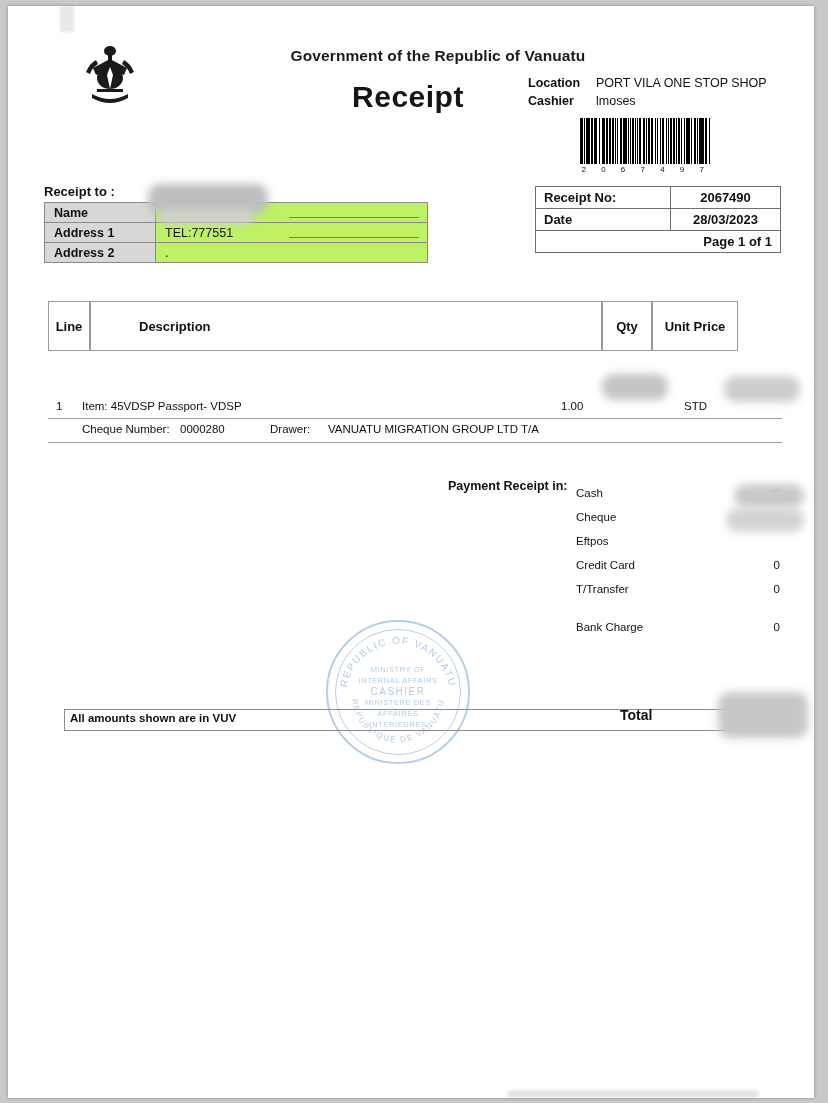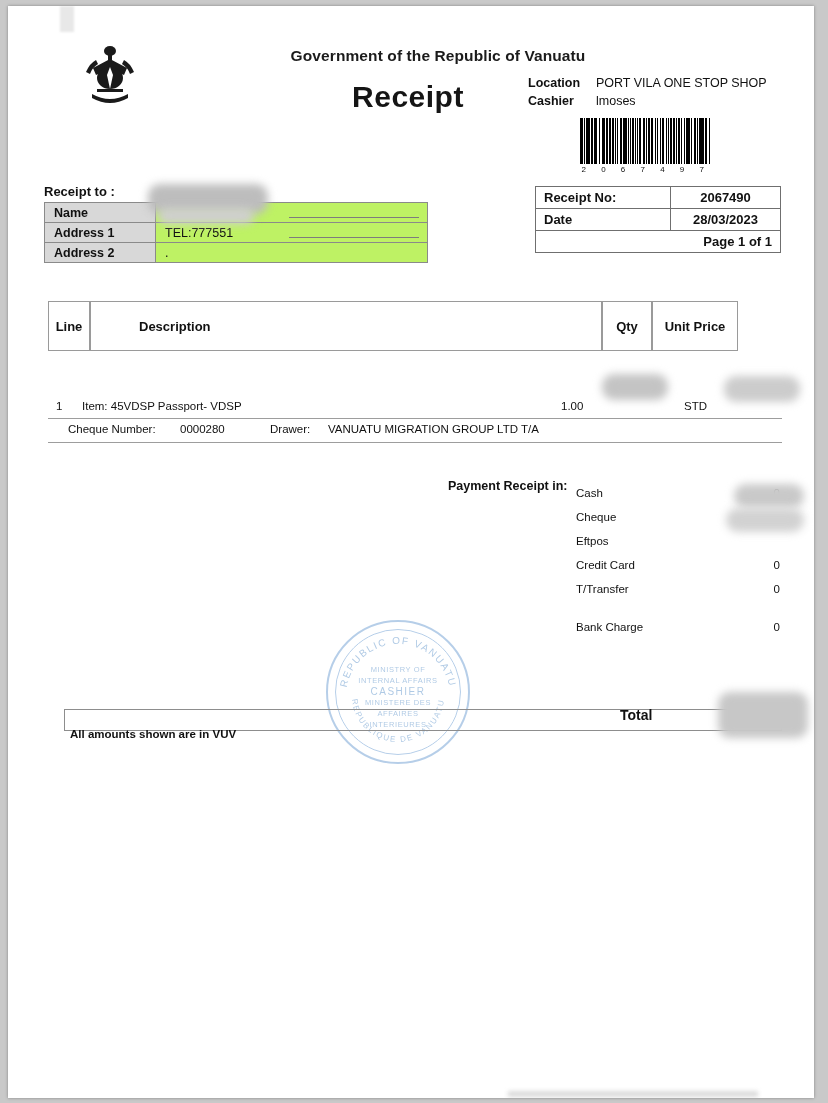--- a/index.html
+++ b/index.html
@@ -227,21 +227,21 @@
   .item-std  { position: absolute; left: 636px; top: 0; }
 
   .cheque-row {
     position: absolute;
     left: 40px;
     top: 417px;
     width: 734px;
     font-size: 11.5px;
     color: #111;
   }
-  .cq-label { position: absolute; left: 20px; top: 0; }
+  .cq-label { position: absolute; left: 34px; top: 0; }
   .cq-num   { position: absolute; left: 132px; top: 0; }
   .cq-drawer-label { position: absolute; left: 222px; top: 0; }
   .cq-drawer { position: absolute; left: 280px; top: 0; }
 
   .rule {
     position: absolute;
     background: #9d9d9d;
     height: 1px;
   }
 
@@ -276,21 +276,21 @@
     left: 56px;
     top: 703px;
     width: 718px;
     height: 22px;
     border: 1px solid #8d8d8d;
     box-sizing: border-box;
   }
   .footer-note {
     position: absolute;
     left: 62px;
-    top: 722px;
+    top: 706px;
     font-size: 11.5px;
     font-weight: bold;
     color: #111;
   }
   .footer-total {
     position: absolute;
     left: 612px;
     top: 701px;
     font-size: 14px;
     font-weight: bold;

